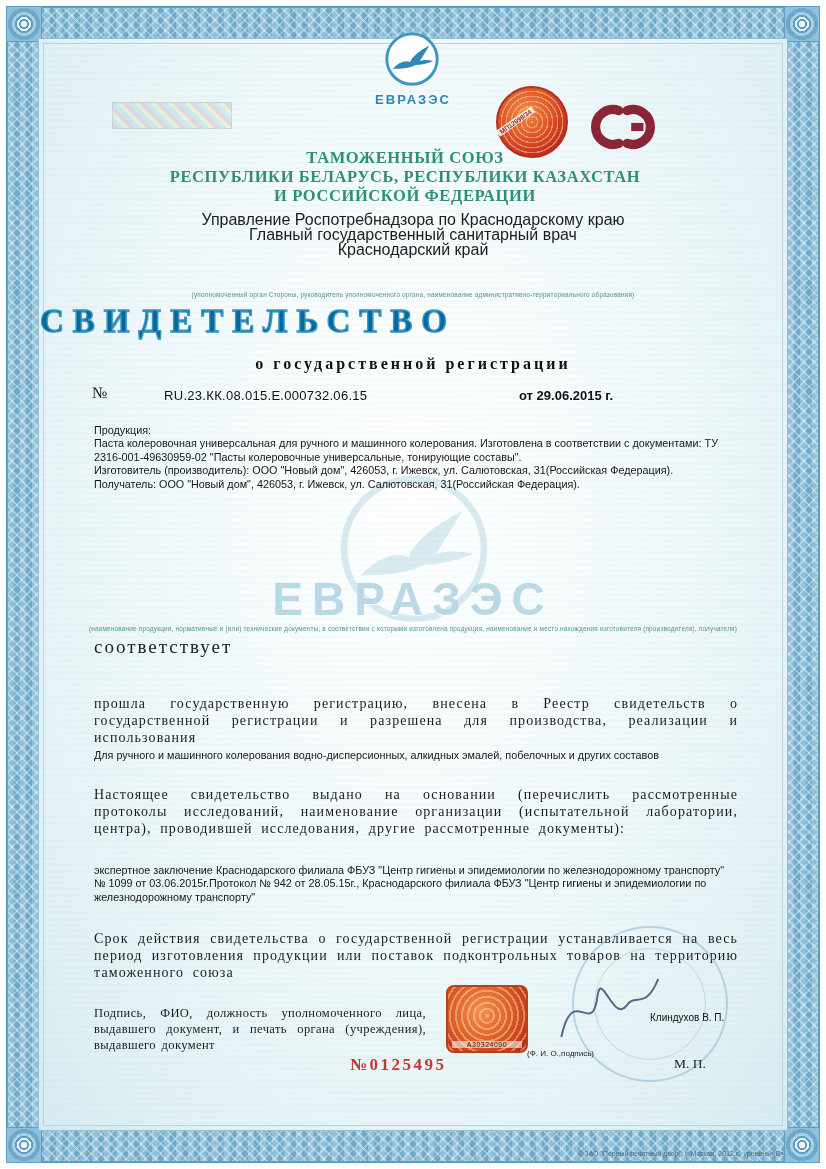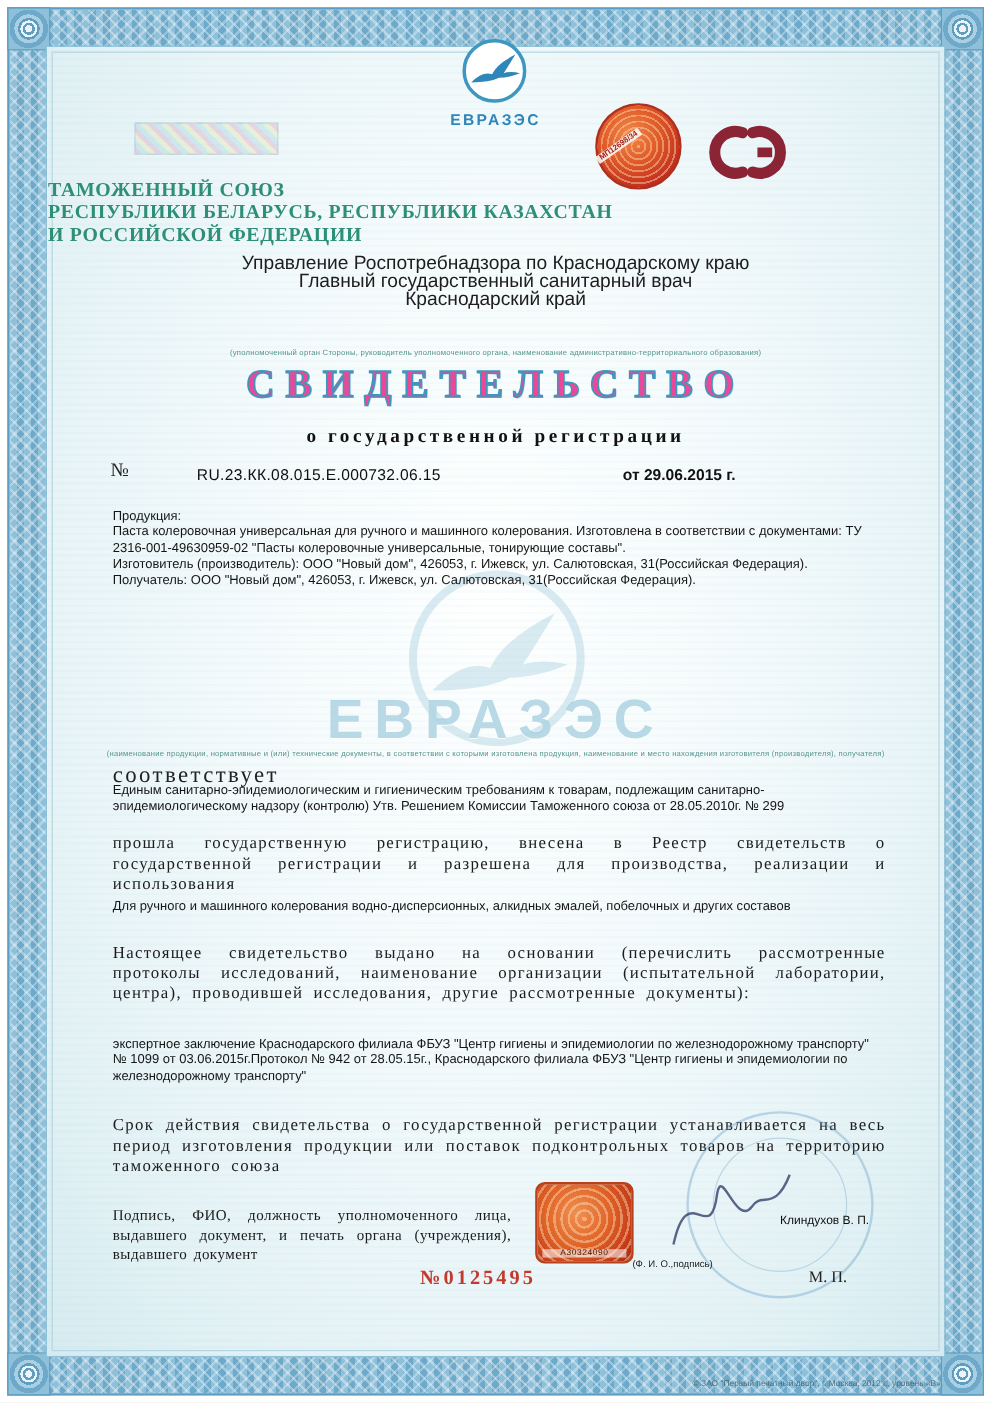--- a/index.html
+++ b/index.html
@@ -63,35 +63,35 @@
   }
   .stamp-top-code{
     position:absolute;left:-4px;top:44%;padding:0 3px;
     background:rgba(255,255,255,0.85);color:#a02018;
     font-family:"Liberation Sans", sans-serif;font-size:6.5px;font-weight:bold;
     transform:rotate(-35deg);white-space:nowrap;
   }
   .se-logo{position:absolute;left:580px;top:98px;width:86px;height:58px;}
 
   
-  .hdr{position:absolute;left:40px;right:56px;top:148px;}
+  .hdr{position:absolute;left:40px;right:56px;top:148px;text-align:center;}
   .hdr-line{font-weight:bold;font-size:16.5px;line-height:19px;color:#2e8f78;letter-spacing:0.6px;}
   .auth{position:absolute;left:40px;right:40px;top:212px;text-align:center;
     font-family:"Liberation Sans", sans-serif;font-size:16px;line-height:15px;color:#1d1d1d;}
   .note-line{
     position:absolute;left:60px;right:60px;text-align:center;
     font-family:"Liberation Sans", sans-serif;font-size:6.4px;color:#56948e;letter-spacing:0.2px;
   }
   .note1{top:291px;}
   .note2{top:625px;}
 
   .doc-title{
-    position:absolute;left:40px;right:40px;top:303px;text-align:center;
+    position:absolute;left:40px;right:40px;top:303px;text-align:left;
     font-weight:bold;font-size:33px;letter-spacing:9px;
-    color:#ec4899;-webkit-text-stroke:1.3px #3d97bd;
+    color:#0369a1;-webkit-text-stroke:1.3px #3d97bd;
     text-shadow:1px 1px 0 rgba(61,151,189,0.35);
   }
   .doc-subtitle{
     position:absolute;left:40px;right:40px;top:355px;text-align:center;
     font-weight:bold;font-size:16px;letter-spacing:3px;color:#111;
   }
 
   
   .reg-sign{position:absolute;left:92px;top:384px;font-size:16px;color:#222;}
   .reg-number{position:absolute;left:116px;top:388px;font-family:"Liberation Sans", sans-serif;font-size:13px;color:#111;letter-spacing:0.3px;margin-left:48px;}
@@ -204,21 +204,20 @@
 
   <div class="block product small-sans">
     <div>Продукция:</div>
     <div>Паста колеровочная универсальная для ручного и машинного колерования. Изготовлена в соответствии с документами: ТУ 2316-001-49630959-02 "Пасты колеровочные универсальные, тонирующие составы".</div>
     <div>Изготовитель (производитель): ООО "Новый дом", 426053, г. Ижевск, ул. Салютовская, 31(Российская Федерация).</div>
     <div>Получатель: ООО "Новый дом", 426053, г. Ижевск, ул. Салютовская, 31(Российская Федерация).</div>
   </div>
   <div class="note-line note2">(наименование продукции, нормативные и (или) технические документы, в соответствии с которыми изготовлена продукция, наименование и место нахождения изготовителя (производителя), получателя)</div>
 
   <div class="compliance-lead">соответствует</div>
-  <div class="block compliance-text small-sans">Единым санитарно-эпидемиологическим и гигиеническим требованиям к товарам, подлежащим санитарно-эпидемиологическому надзору (контролю) Утв. Решением Комиссии Таможенного союза от 28.05.2010г. № 299</div>
 
   <div class="block reg-text serif-just">прошла государственную регистрацию, внесена в Реестр свидетельств о государственной регистрации и разрешена для производства, реализации и использования</div>
   <div class="block usage small-sans">Для ручного и машинного колерования водно-дисперсионных, алкидных эмалей, побелочных и других составов</div>
 
   <div class="block basis-text serif-just">Настоящее свидетельство выдано на основании (перечислить рассмотренные протоколы исследований, наименование организации (испытательной лаборатории, центра), проводившей исследования, другие рассмотренные документы):</div>
   <div class="block basis-details small-sans">экспертное заключение Краснодарского филиала ФБУЗ "Центр гигиены и эпидемиологии по железнодорожному транспорту" № 1099 от 03.06.2015г.Протокол № 942 от 28.05.15г., Краснодарского филиала ФБУЗ "Центр гигиены и эпидемиологии по железнодорожному транспорту"</div>
 
   <div class="block validity serif-just">Срок действия свидетельства о государственной регистрации устанавливается на весь период изготовления продукции или поставок подконтрольных товаров на территорию таможенного союза</div>
 
   <div class="sign-label">Подпись, ФИО, должность уполномоченного лица, выдавшего документ, и печать органа (учреждения), выдавшего документ</div>

